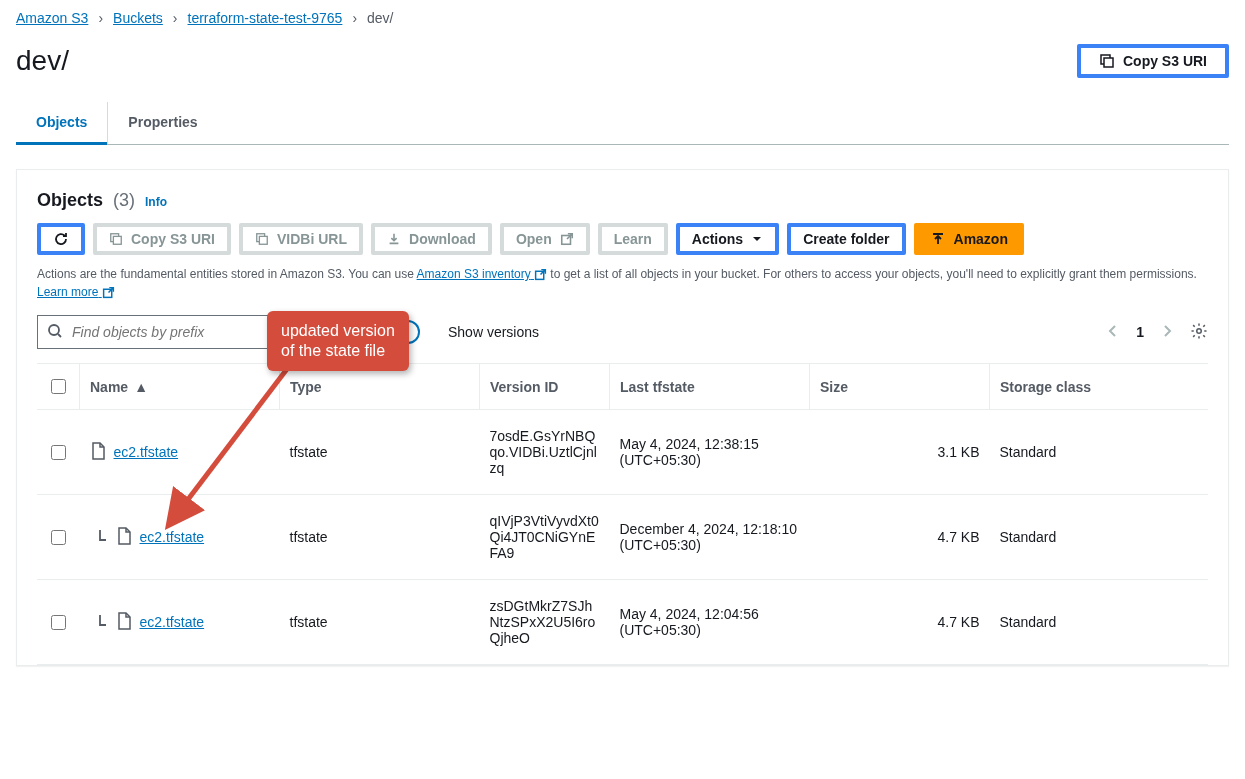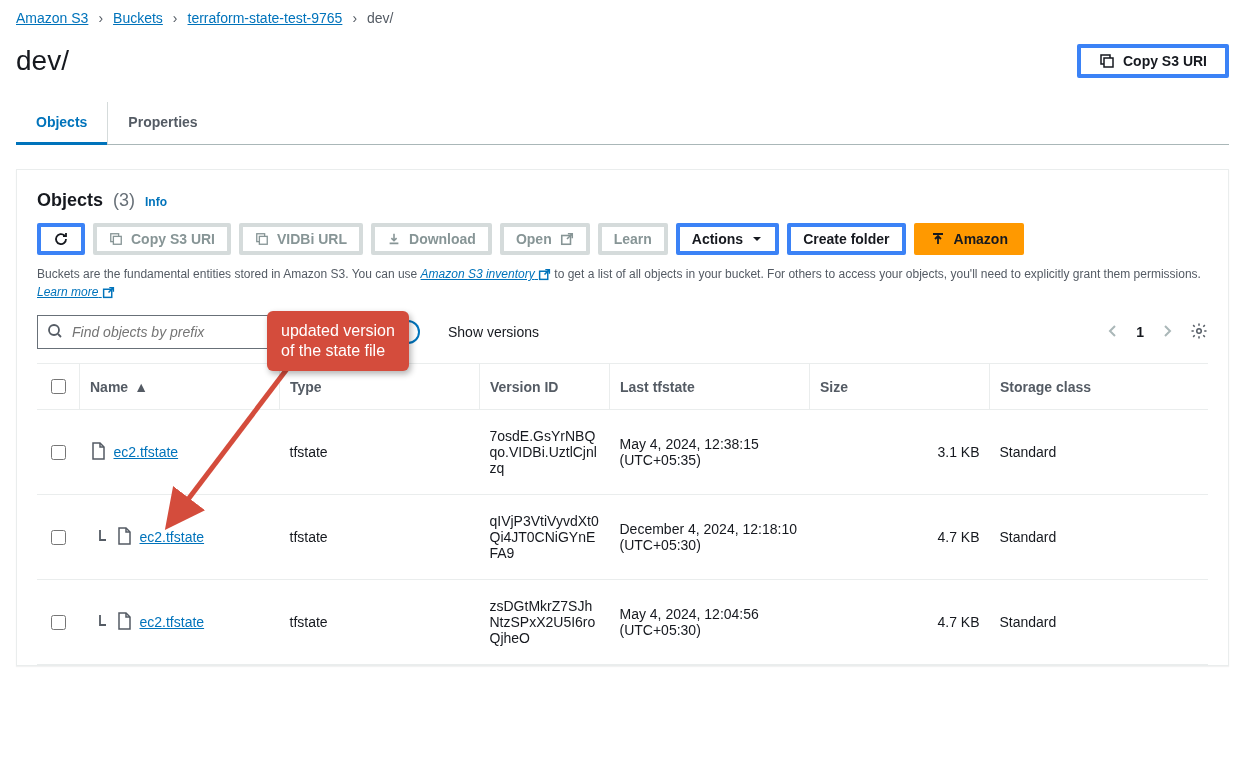--- a/index.html
+++ b/index.html
@@ -34,21 +34,21 @@
   .tab { padding: 12px 20px; font-weight: 700; color: #545b64; cursor: pointer; }
   .tab + .tab { border-left: 1px solid #d5dbdb; }
   .tab.active { color: #0073bb; border-bottom: 3px solid #0073bb; margin-bottom: -1px; }
   .panel { border: 1px solid #eaeded; box-shadow: 0 1px 1px rgba(0,0,0,0.05); padding: 20px 20px 0 20px; }
   .panel-head { display: flex; align-items: baseline; gap: 10px; margin-bottom: 12px; }
   .panel-title { font-size: 18px; font-weight: 700; }
   .panel-count { color: #687078; font-size: 18px; font-weight: 400; }
   .info-link { color: #0073bb; font-size: 12px; font-weight: 700; }
   .toolbar { display: flex; flex-wrap: wrap; gap: 8px; margin-bottom: 10px; }
   .desc { font-size: 12px; color: #545b64; line-height: 1.5; margin-bottom: 14px; }
-  .desc a { text-decoration: underline; font-style: italic; }
+  .desc a { text-decoration: underline; }
   .ext-icon { display: inline-flex; vertical-align: middle; color: #0073bb; }
   .search-row { display: flex; align-items: center; gap: 16px; margin-bottom: 14px; }
   .search-box { position: relative; width: 325px; }
   .search-box input {
     width: 100%; height: 34px; padding: 6px 10px 6px 34px;
     border: 1px solid #687078; font-size: 14px; font-style: italic; color: #737373;
   }
   .search-box .icon { position: absolute; left: 10px; top: 8px; color: #545b64; }
   .toggle-wrap { display: flex; align-items: center; gap: 28px; }
   .toggle {
@@ -174,21 +174,21 @@
     </button>
     <button class="btn small primary">
       <svg width="16" height="16" viewBox="0 0 16 16" fill="none" stroke="currentColor" stroke-width="1.8">
           <path d="M8 13V5M5 8l3-3 3 3M3 3h10"></path>
         </svg>
       <span>Amazon</span>
     </button>
   </div>
 
   <div class="desc">
-    <span>Buckets are the fundamental entities stored in Amazon S3. You can use </span><a href="#"><span>Amazon S3 inventory</span> <span class="ext-icon">
+    <span>Actions are the fundamental entities stored in Amazon S3. You can use </span><a href="#"><span>Amazon S3 inventory</span> <span class="ext-icon">
           <svg width="13" height="13" viewBox="0 0 16 16" fill="none" stroke="currentColor" stroke-width="1.8">
             <rect x="2" y="4" width="10" height="10"></rect>
             <path d="M9 2h5v5M14 2l-6 6"></path>
           </svg>
         </span></a><span> to get a list of all objects in your bucket. For others to access your objects, you'll need to explicitly grant them permissions. </span><a href="#"><span>Learn more</span> <span class="ext-icon">
           <svg width="13" height="13" viewBox="0 0 16 16" fill="none" stroke="currentColor" stroke-width="1.8">
             <rect x="2" y="4" width="10" height="10"></rect>
             <path d="M9 2h5v5M14 2l-6 6"></path>
           </svg>
         </span></a>
@@ -250,21 +250,21 @@
             <div class="name-cell">
               <span class="file-icon"><svg width="16" height="18" viewBox="0 0 16 18" fill="none" stroke="currentColor" stroke-width="1.5">
                   <path d="M3 1h7l4 4v12H3z"></path>
                   <path d="M10 1v4h4"></path>
                 </svg></span>
               <a href="#" class="u">ec2.tfstate</a>
             </div>
           </td>
           <td>tfstate</td>
           <td style="word-break: break-all; max-width: 130px;">7osdE.GsYrNBQqo.VIDBi.UztlCjnlzq</td>
-          <td>May 4, 2024, 12:38:15 (UTC+05:35)</td>
+          <td>May 4, 2024, 12:38:15 (UTC+05:30)</td>
           <td class="size-col">3.1 KB</td>
           <td>Standard</td>
         </tr>
         <tr>
           <td class="chk"><input type="checkbox" style=""></td>
           <td>
             <div class="name-cell version">
               <span><svg width="10" height="14" viewBox="0 0 10 14" fill="none" stroke="#545b64" stroke-width="1.8">
                   <path d="M2 1v10h6"></path>
                 </svg></span>

